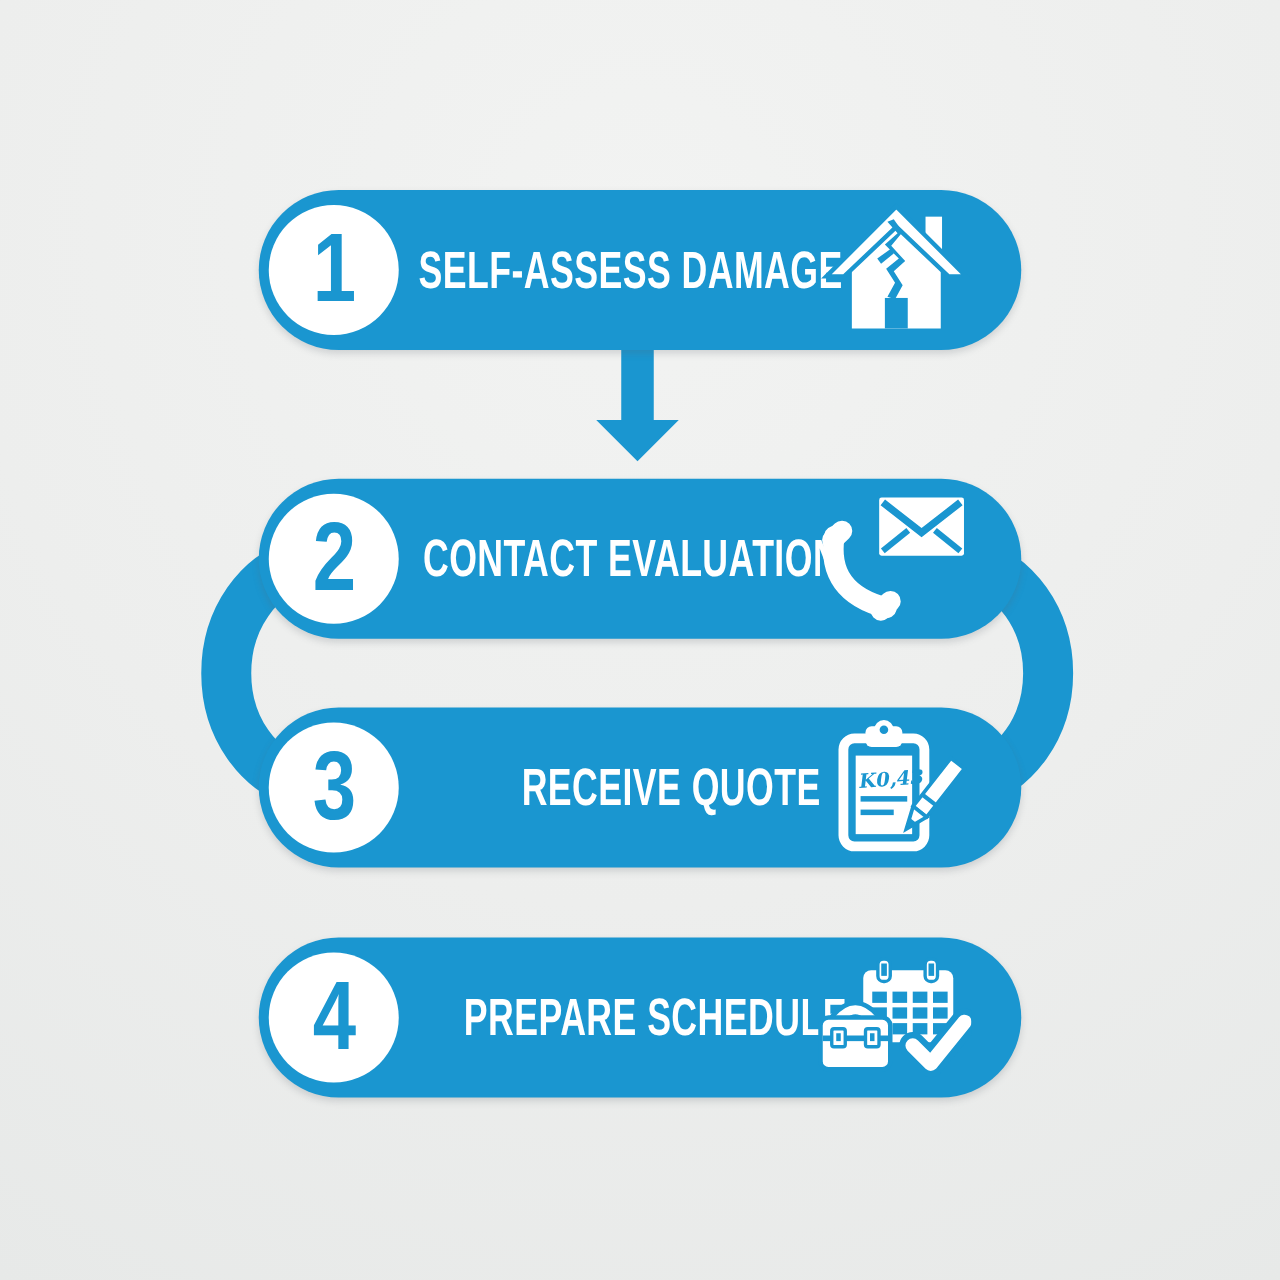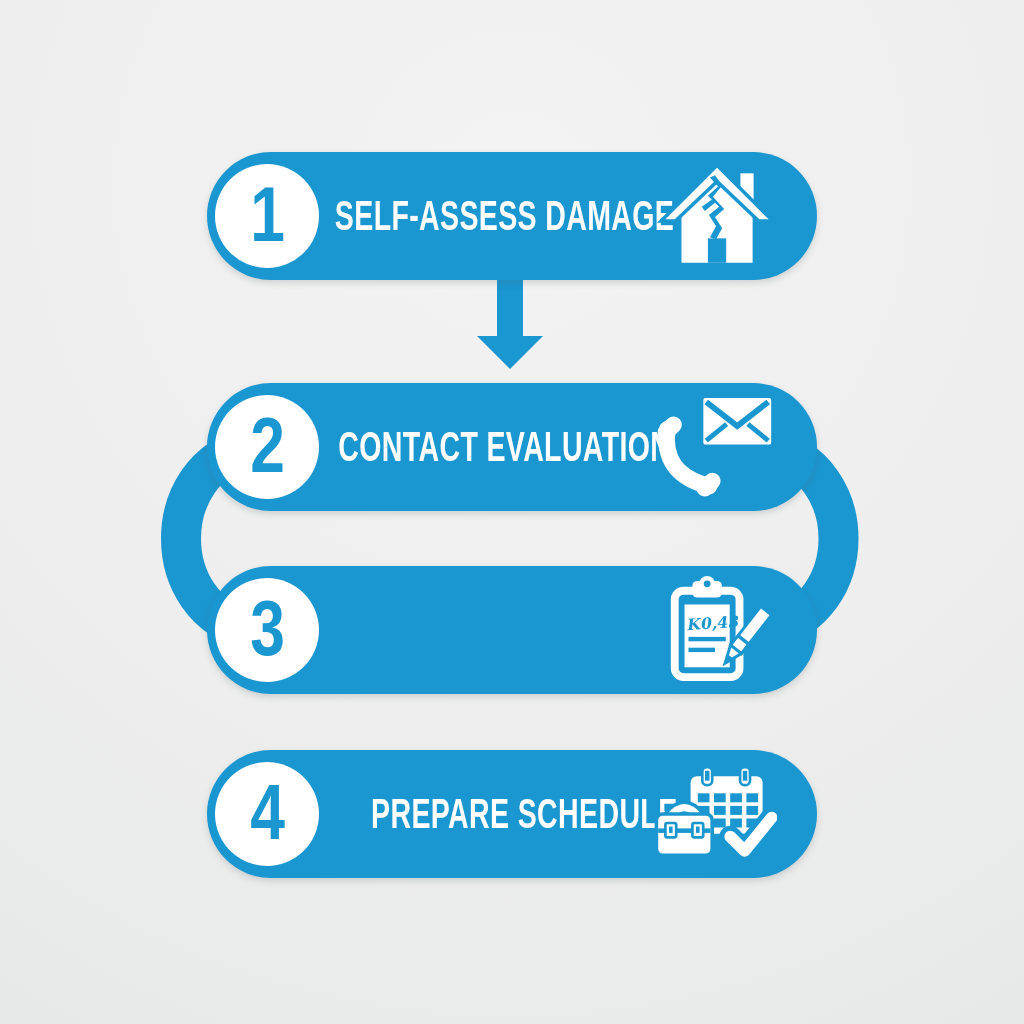--- a/index.html
+++ b/index.html
@@ -88,20 +88,23 @@
           <rect x="45" y="83" width="28" height="17" rx="8.5" class="wf" transform="rotate(-44 59 91)"></rect>
         </g>
       </svg>
     </div>
   </div>
 
   <div class="pill s3">
     <div class="num-circle">
       <span class="num">3</span>
     </div>
+    <div class="title">
+      <span>RECEIVE QUOTE</span>
+    </div>
     <div class="icon-box">
       <svg viewBox="0 0 112 110">
         <g>
           <rect x="16" y="15" width="66" height="88" rx="9" fill="none" class="ws" stroke="#ffffff" stroke-width="8"></rect>
           <rect x="26" y="29" width="46" height="64" class="wf"></rect>
           <rect x="34" y="5" width="30" height="17" rx="5" class="wf"></rect>
           <circle cx="49" cy="8" r="8" class="wf"></circle>
           <circle cx="49" cy="8" r="3.5" class="af"></circle>
           <text x="29" y="54" font-size="16" class="af note-text" transform="rotate(-4 48 50)">K0,43</text>
           <rect x="30" y="62" width="38" height="4.5" class="af"></rect>

